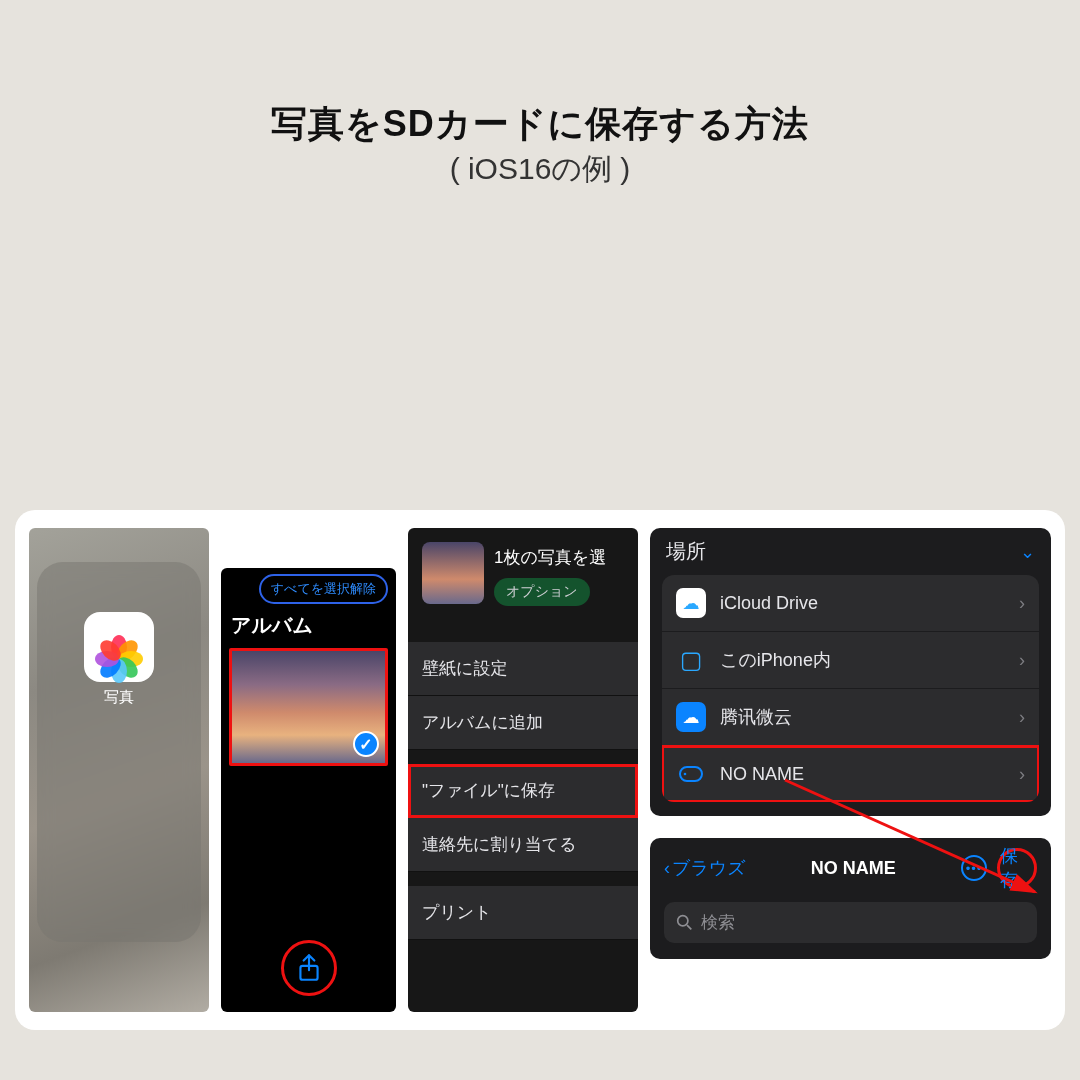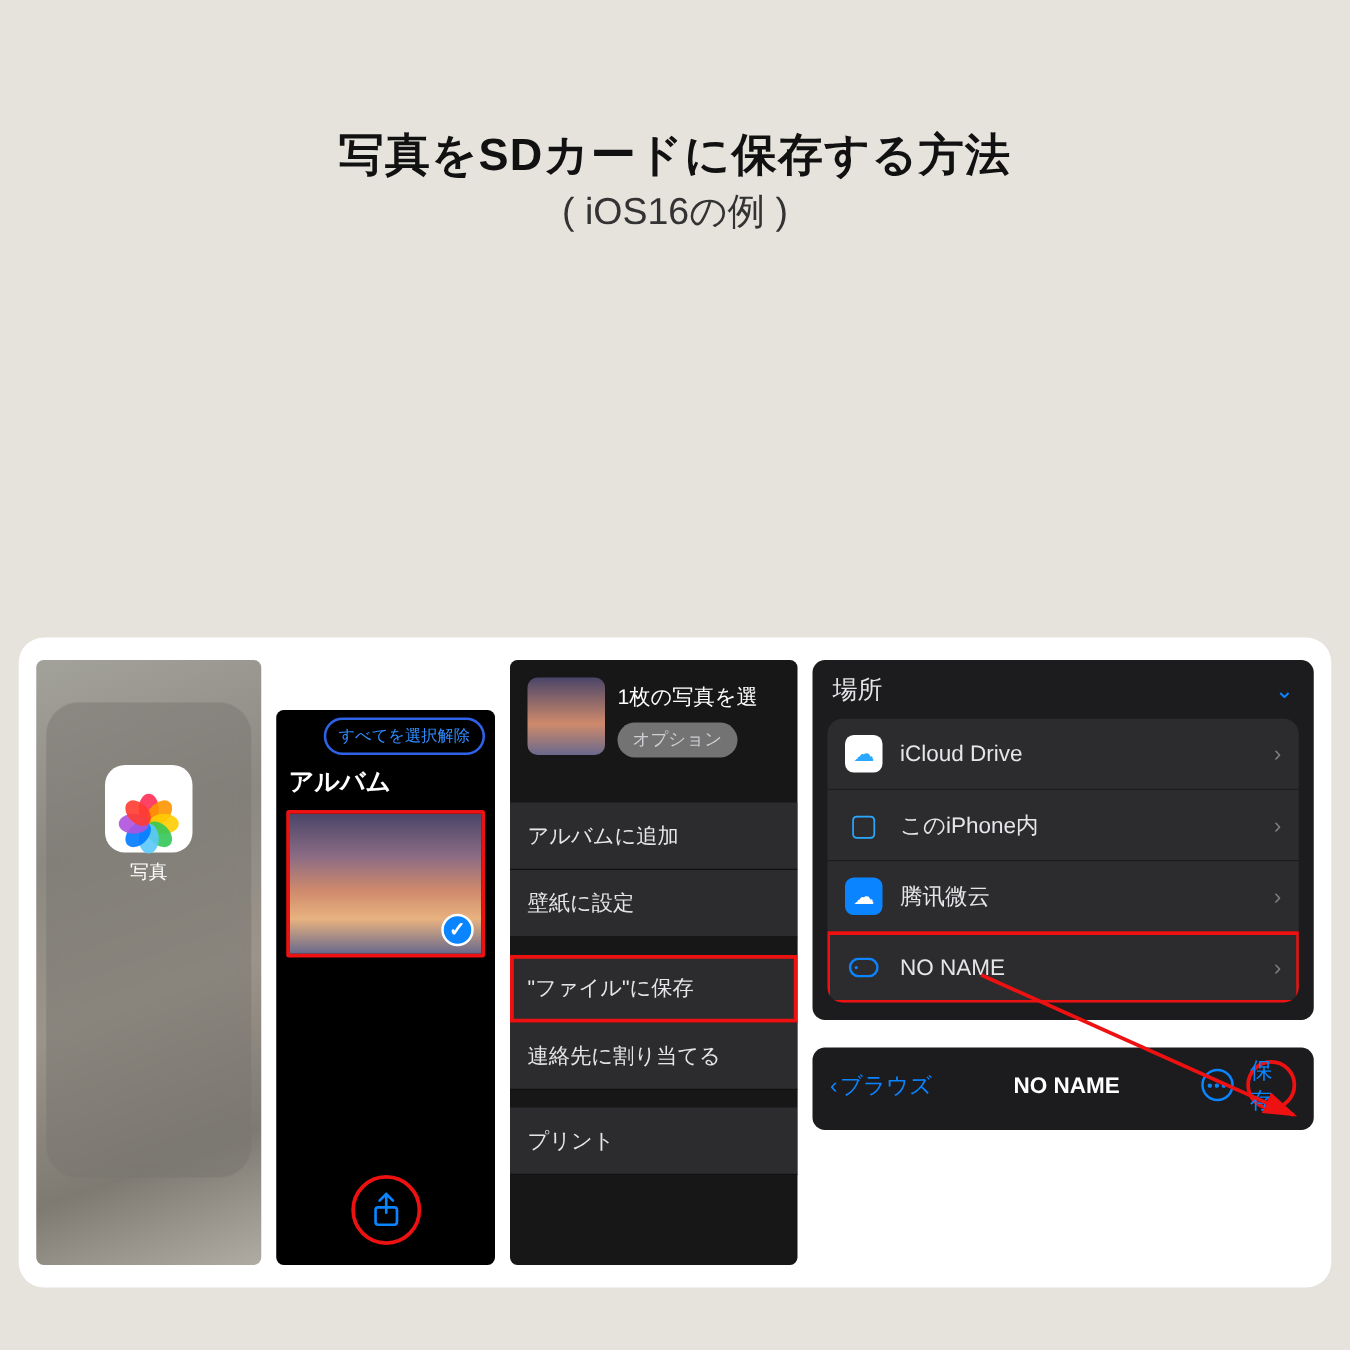--- a/index.html
+++ b/index.html
@@ -79,21 +79,21 @@
   .p3 {
     width: 230px; background:#171717; border-radius:6px; position:relative; overflow:hidden; color:#ddd;
   }
   .mini-thumb{
     position:absolute;top:14px;left:14px;width:62px;height:62px;border-radius:8px;
     background:linear-gradient(180deg,#4a4568,#cf8a6c 60%,#69698c);
   }
   .sheet-title{position:absolute;top:18px;left:86px;color:#ffffff;font-size:17px;}
   .opt-btn{
     position:absolute;top:50px;left:86px;
-    background:#737373;color:#cfcfd4;font-size:14px;padding:5px 12px;border-radius:14px;
+    background:#14532d;color:#cfcfd4;font-size:14px;padding:5px 12px;border-radius:14px;
   }
   .menu{position:absolute;top:114px;left:0;right:0;}
   .menu-item{
     background:#2c2c2e;color:#e6e6ea;font-size:17px;
     padding:15px 14px;border-bottom:1px solid #111;
   }
   .menu-gap{height:14px;background:#171717;}
   .hl{outline:3px solid #e11;outline-offset:-3px;}
 
   
@@ -169,22 +169,22 @@
         <rect x="4" y="12" width="16" height="13" rx="2" stroke="#0a84ff" stroke-width="2" fill="none"></rect>
       </svg>
     </div>
   </div>
 
   <div class="p3">
     <div class="mini-thumb"></div>
     <div class="sheet-title">1枚の写真を選</div>
     <div class="opt-btn">オプション</div>
     <div class="menu">
+      <div class="menu-item">壁紙に設定</div>
       <div class="menu-item">アルバムに追加</div>
-      <div class="menu-item">壁紙に設定</div>
       <div class="menu-gap"></div>
       <div class="menu-item hl">"ファイル"に保存</div>
       <div class="menu-item">連絡先に割り当てる</div>
       <div class="menu-gap"></div>
       <div class="menu-item">プリント</div>
     </div>
   </div>
 
   <div class="p4">
     <div class="card">
@@ -230,20 +230,27 @@
         <div class="center">NO NAME</div>
         <div class="right">
           <div class="dots">
               <span>•••</span>
             </div>
           <div class="save-circ">
               <span>保存</span>
             </div>
         </div>
       </div>
+      <div class="search">
+        <svg width="17" height="17" viewBox="0 0 20 20">
+            <circle cx="8" cy="8" r="6" stroke="#8e8e93" stroke-width="2" fill="none"></circle>
+            <line x1="13" y1="13" x2="18" y2="18" stroke="#8e8e93" stroke-width="2"></line>
+          </svg>
+        <span>検索</span>
+      </div>
     </div>
   </div>
 
   <svg class="arrow-svg" style="left:600px;top:260px;width:460px;height:160px">
     <defs>
         <marker id="ah" markerWidth="10" markerHeight="10" refX="8" refY="3" orient="auto">
           <path d="M0,0 L9,3 L0,6 Z" fill="#e11"></path>
         </marker>
       </defs>
     <line x1="170" y1="10" x2="420" y2="122" stroke="#e11" stroke-width="3" marker-end="url(#ah)"></line>

